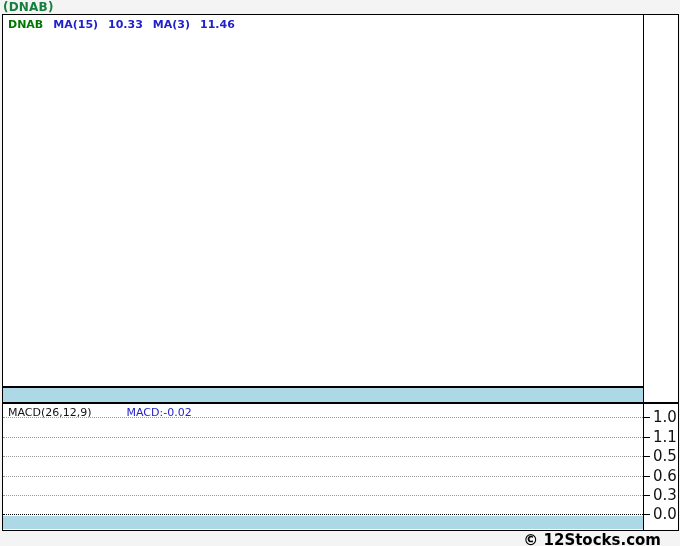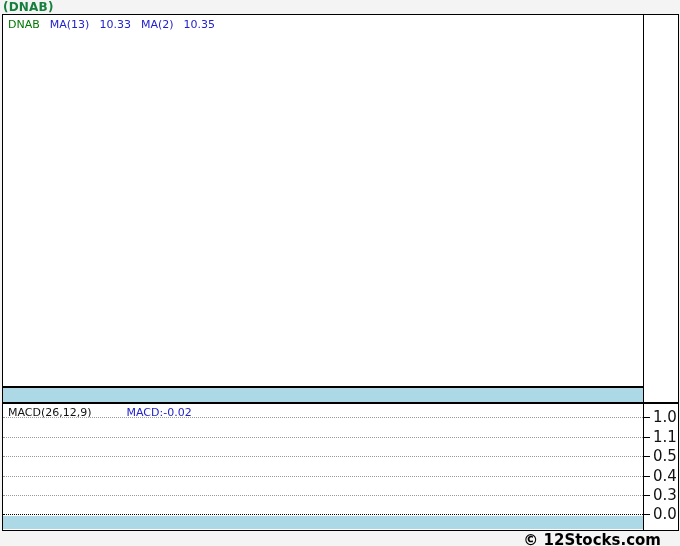--- a/index.html
+++ b/index.html
@@ -18,21 +18,21 @@
     position:absolute; left:2px; top:14px;
     width:675px; height:515px;
     border:1px solid #000; background:#fff;
   }
   .divider {
     position:absolute; left:640px; top:0; width:1px; height:515px;
     background:#000;
   }
   .legend { position:absolute; font-size:11px; white-space:nowrap; }
   .main-legend { left:5px; top:3px; }
-  .main-legend span { margin-right:10px; }
+  .main-legend span { margin-right:10px;font-weight:bold; }
   .ticker { color:#007700; }
   .blue-val { color:#2222cc; }
   .macd-legend { left:5px; top:391px; }
   .macd-label { color:#111; margin-right:35px; }
   .solid-line { position:absolute; left:0; background:#000; }
   .band {
     position:absolute; left:0; width:640px; background:#add8e6;
   }
   .grid {
     position:absolute; left:0; width:640px; height:0;
@@ -53,21 +53,21 @@
   }
 </style>
 </head>
 <body>
 
 <div class="title">(DNAB)</div>
 
 <div class="chart-box">
 
   <div class="legend main-legend">
-    <span class="ticker">DNAB</span><span class="blue-val">MA(13)</span><span class="blue-val">10.33</span><span class="blue-val">MA(2)</span><span class="blue-val">10.35</span>
+    <span class="ticker">DNAB</span><span class="blue-val">MA(15)</span><span class="blue-val">10.33</span><span class="blue-val">MA(3)</span><span class="blue-val">11.46</span>
   </div>
 
   <div class="solid-line" style="top:371px; width:640px; height:2px;"></div>
 
   <div class="band" style="top:373px; height:14px;"></div>
 
   <div class="solid-line" style="top:387px; width:675px; height:2px;"></div>
 
   <div class="legend macd-legend">
     <span class="macd-label">MACD(26,12,9)</span><span class="blue-val">MACD:-0.02</span>
@@ -87,19 +87,19 @@
   <div class="tickmark" style="top:402px;"></div>
   <div class="tickmark" style="top:422px;"></div>
   <div class="tickmark" style="top:441px;"></div>
   <div class="tickmark" style="top:461px;"></div>
   <div class="tickmark" style="top:480px;"></div>
   <div class="tickmark" style="top:499px;"></div>
 
   <div class="axlabel" style="top:396px;">1.0</div>
   <div class="axlabel" style="top:416px;">1.1</div>
   <div class="axlabel" style="top:435px;">0.5</div>
-  <div class="axlabel" style="top:455px;">0.4</div>
+  <div class="axlabel" style="top:455px;">0.6</div>
   <div class="axlabel" style="top:474px;">0.3</div>
   <div class="axlabel" style="top:493px;">0.0</div>
 
 </div>
 
 <a class="copyright" href="#">© 12Stocks.com</a>
 
 </body></html>

